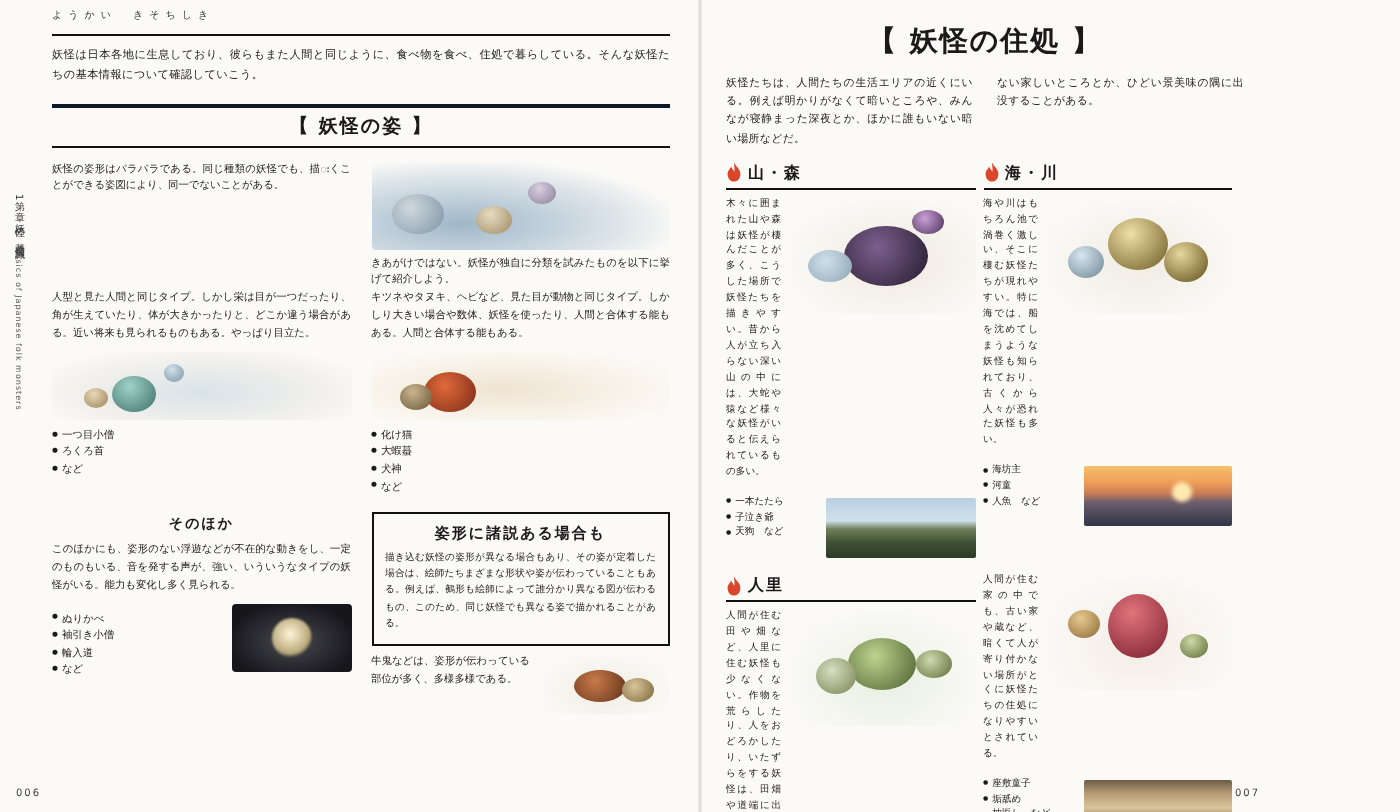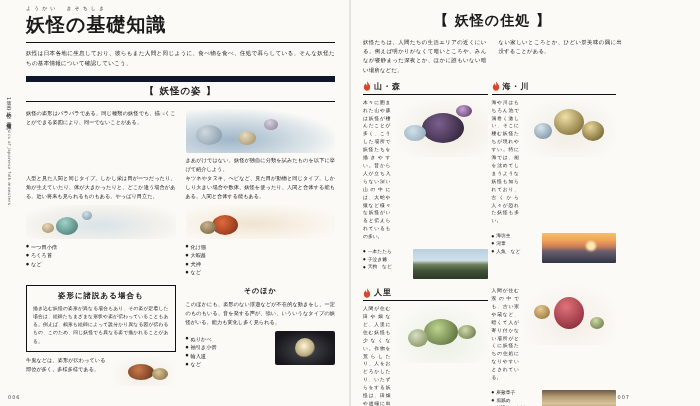--- a/index.html
+++ b/index.html
@@ -45,21 +45,21 @@
   }
 
   .lead{
     font-size:5.6px;line-height:1.75;letter-spacing:0.2px;
     text-align:justify;margin:0 0 8px 0;
   }
   .lead.r{font-size:5.4px;}
 
   .section-bar{
     text-align:center;font-size:9.5px;font-weight:700;letter-spacing:1px;
-    border-top:6px solid #0f172a;border-bottom:1px solid #111;
+    border-top:2px solid #0f172a;border-bottom:1px solid #111;
     padding:3px 0;margin:6px 0 7px 0;
   }
 
   .two-col{display:flex;gap:10px;}
   .col{flex:1;}
   .col p{font-size:5.2px;line-height:1.7;text-align:justify;margin:0;}
 
   .sub-label{
     text-align:center;font-size:8px;font-weight:700;letter-spacing:1px;
     margin:6px 0 4px 0;
@@ -146,21 +146,20 @@
 
   <div class="left-page">
 
     <div class="side-vert">
       <span>第1章　妖怪の基礎知識</span>
       <span class="en">Basics of Japanese folk monsters</span>
     </div>
 
     <div class="ruby-head">
       <span class="rb">ようかい　きそちしき</span>
-      <span>妖怪の基礎知識</span>
     </div>
     <hr class="head-rule">
 
     <p class="lead">妖怪は日本各地に生息しており、彼らもまた人間と同じように、食べ物を食べ、住処で暮らしている。そんな妖怪たちの基本情報について確認していこう。</p>
 
     <div class="section-bar">【 妖怪の姿 】</div>
 
     <div class="two-col">
       <div class="col">
         <p>妖怪の姿形はバラバラである。同じ種類の妖怪でも、描းくことができる姿図により、同一でないことがある。</p>
@@ -200,44 +199,44 @@
           <li>化け猫</li>
           <li>大蝦蟇</li>
           <li>犬神</li>
           <li>など</li>
         </ul>
       </div>
     </div>
 
     <div class="two-col" style="margin-top:3px;">
       <div class="col">
-        <div class="note-box">
-          <div class="note-title">姿形に諸説ある場合も</div>
-          <p>描き込む妖怪の姿形が異なる場合もあり、その姿が定着した場合は、絵師たちまざまな形状や姿が伝わっていることもある。例えば、鵺形も絵師によって誰分かり異なる図が伝わるもの、このため、同じ妖怪でも異なる姿で描かれることがある。</p>
-        </div>
-        <div class="bottom-row">
-          <p class="cap" style="flex:1;">牛鬼などは、姿形が伝わっている部位が多く、多様多様である。</p>
-          <div class="art" style="width:64px;height:30px;background:radial-gradient(ellipse at 50% 60%,#f1ece2 0%,#fbfaf7 80%);">
-            <div class="blob" style="width:26px;height:16px;left:16px;top:8px;background:radial-gradient(circle at 40% 35%,#c97a4a,#5d2f18);"></div>
-            <div class="blob" style="width:16px;height:12px;left:40px;top:12px;background:radial-gradient(circle at 40% 35%,#d9c59a,#7a6437);"></div>
-          </div>
-        </div>
-      </div>
-      <div class="col">
         <div class="sub-label small">そのほか</div>
         <p>このほかにも、姿形のない浮遊などが不在的な動きをし、一定のものもいる、音を発する声が、強い、いういうなタイプの妖怪がいる。能力も変化し多く見られる。</p>
         <div class="bottom-row">
           <ul class="exlist" style="flex:1;">
             <li>ぬりかべ</li>
             <li>袖引き小僧</li>
             <li>輪入道</li>
             <li>など</li>
           </ul>
           <div class="art" style="width:60px;height:34px;background:radial-gradient(ellipse at 50% 55%,#4a4a52 0%,#16161b 75%);">
             <div class="blob" style="width:20px;height:20px;left:20px;top:7px;background:radial-gradient(circle at 45% 40%,#fff6d8,#b8a87a 60%,rgba(0,0,0,0) 72%);filter:blur(0.4px);"></div>
+          </div>
+        </div>
+      </div>
+      <div class="col">
+        <div class="note-box">
+          <div class="note-title">姿形に諸説ある場合も</div>
+          <p>描き込む妖怪の姿形が異なる場合もあり、その姿が定着した場合は、絵師たちまざまな形状や姿が伝わっていることもある。例えば、鵺形も絵師によって誰分かり異なる図が伝わるもの、このため、同じ妖怪でも異なる姿で描かれることがある。</p>
+        </div>
+        <div class="bottom-row">
+          <p class="cap" style="flex:1;">牛鬼などは、姿形が伝わっている部位が多く、多様多様である。</p>
+          <div class="art" style="width:64px;height:30px;background:radial-gradient(ellipse at 50% 60%,#f1ece2 0%,#fbfaf7 80%);">
+            <div class="blob" style="width:26px;height:16px;left:16px;top:8px;background:radial-gradient(circle at 40% 35%,#c97a4a,#5d2f18);"></div>
+            <div class="blob" style="width:16px;height:12px;left:40px;top:12px;background:radial-gradient(circle at 40% 35%,#d9c59a,#7a6437);"></div>
           </div>
         </div>
       </div>
     </div>
 
     <div class="folio">006</div>
   </div>
 
   <div class="gutter"></div>
 

